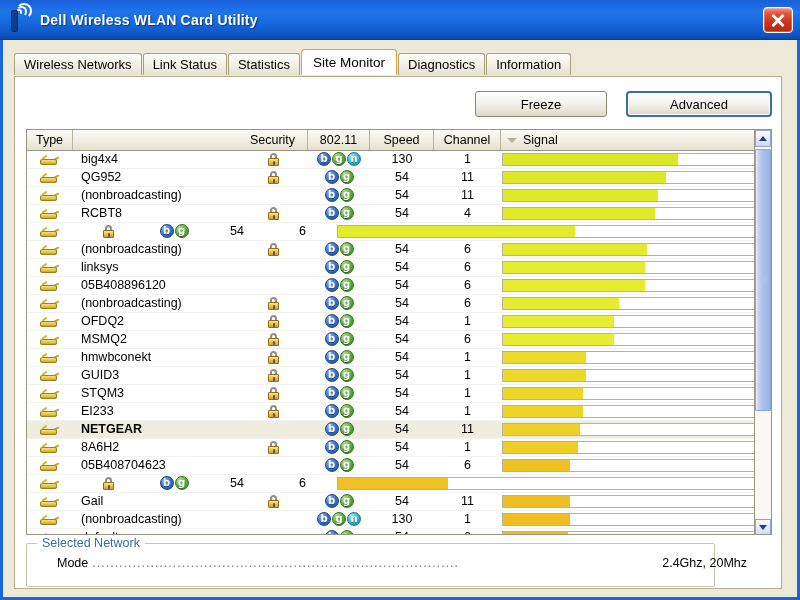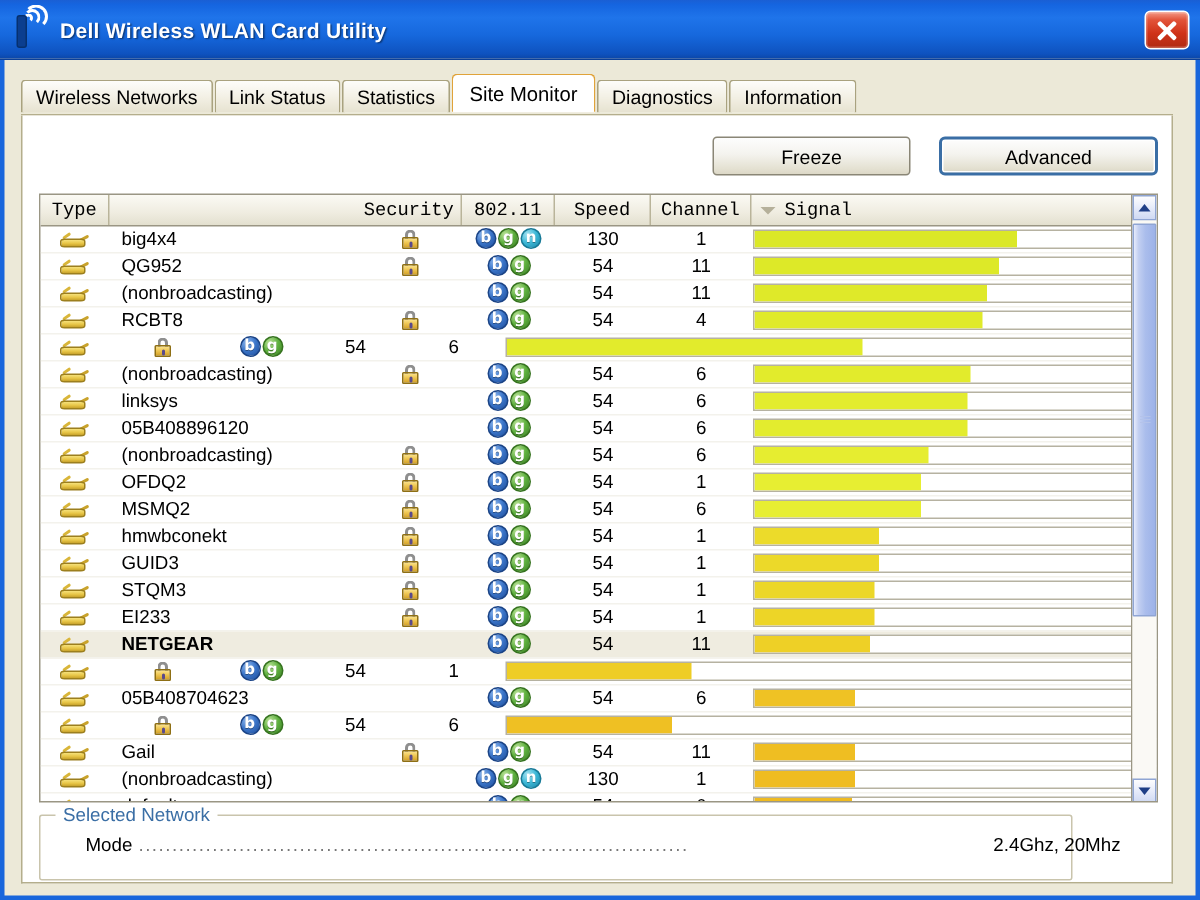--- a/index.html
+++ b/index.html
@@ -175,21 +175,20 @@
     user-select: none;
   }
   .hc {
     position: relative;
     display: flex; align-items: center;
     border-right: 1px solid #b9b49a;
     padding: 0 4px;
     overflow: hidden;
     white-space: nowrap;
     cursor: pointer;
-    font-family: Liberation Mono, monospace;
   }
   .hc.c-type    { width: 46px; justify-content: center; }
   .hc.c-name    { width: 165px; padding-left: 8px; }
   .hc.c-sec     { width: 70px; justify-content: center; }
   .hc.c-proto   { width: 62px; justify-content: center; }
   .hc.c-speed   { width: 64px; justify-content: center; }
   .hc.c-chan    { width: 67px; justify-content: center; }
   .hc.c-signal  { flex: 1 1 auto; padding-left: 6px; border-right: none; gap: 6px; }
   .sortmark {
     width: 0; height: 0;
@@ -842,20 +841,21 @@
               </div>
             </div>
             <div class="row">
               <div class="cell c-type">
                 <span class="ap">
                   <span class="ant"></span>
                   <span class="ant2"></span>
                   <span class="base"></span>
                 </span>
               </div>
+              <div class="cell c-name">8A6H2</div>
               <div class="cell c-sec">
                 <span class="lock">
                   <span class="shackle"></span>
                   <span class="body"></span>
                 </span>
               </div>
               <div class="cell c-proto">
                 <span class="pb b">b</span>
                 <span class="pb g">g</span>
               </div>

